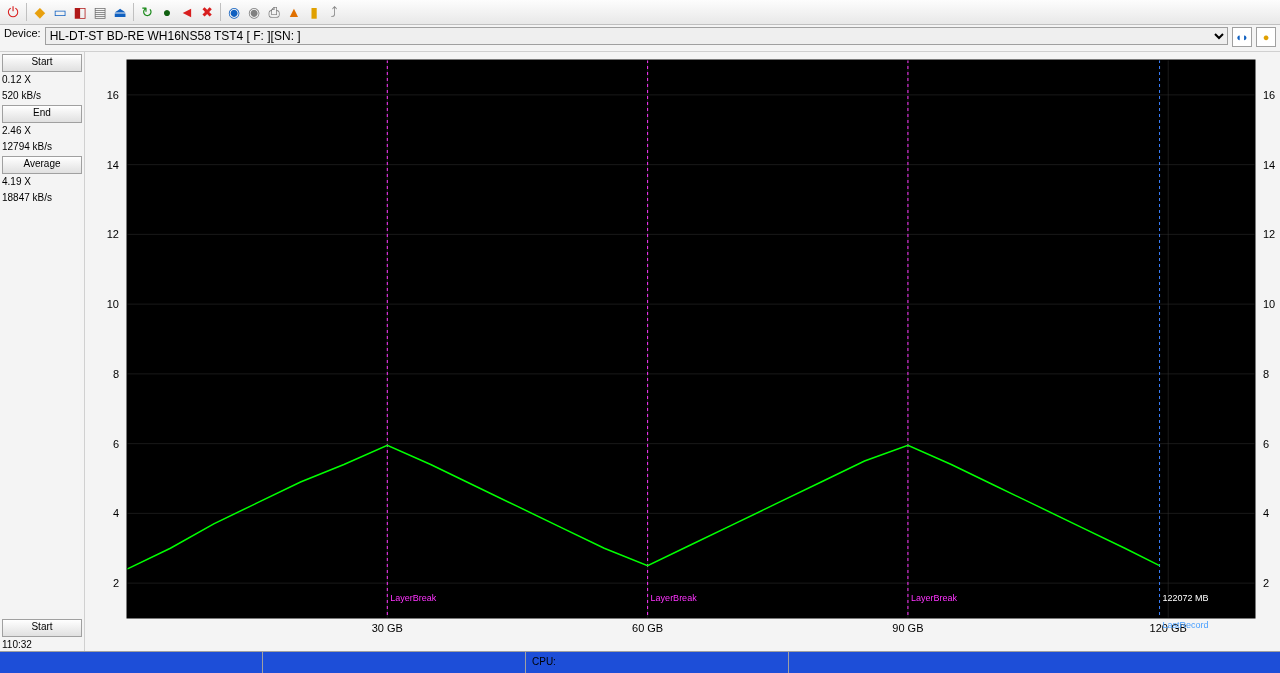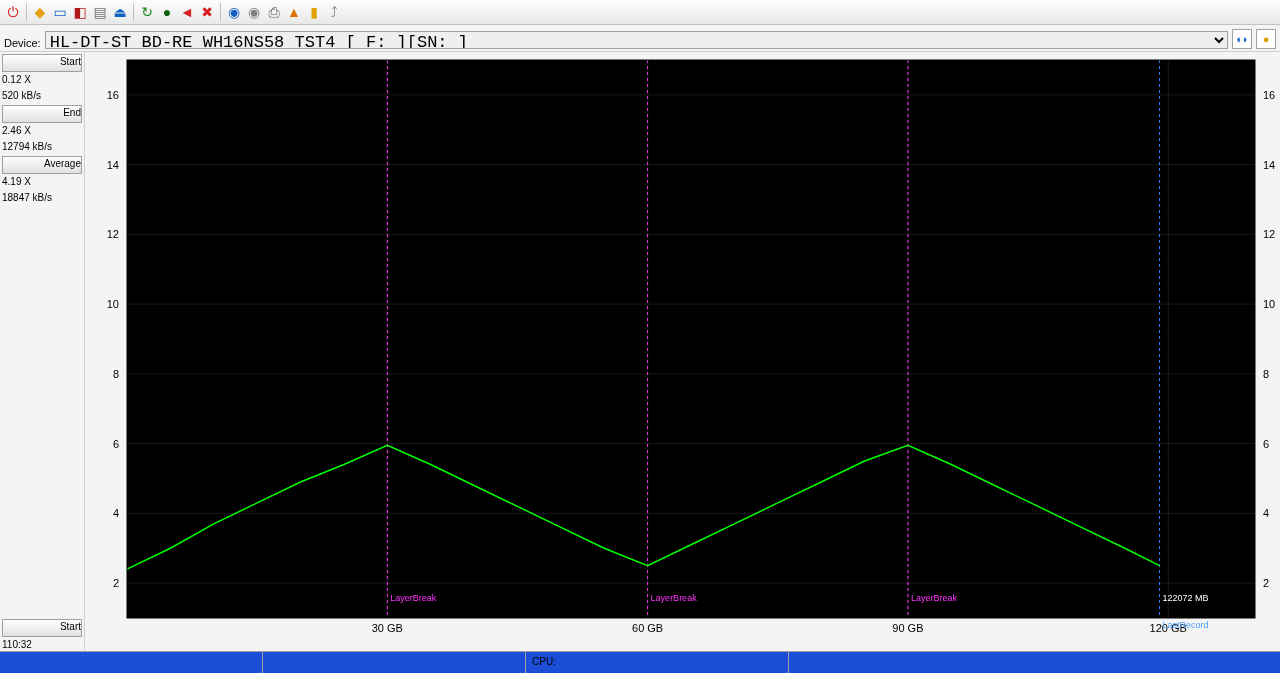--- a/index.html
+++ b/index.html
@@ -1,24 +1,24 @@
 <!DOCTYPE html>
 <html><head>
 <meta charset="utf-8">
 <style>
   html,body{margin:0;padding:0;width:1280px;height:673px;font-family:Tahoma,Arial,sans-serif;font-size:11px;background:#f0f0f0;color:#000;overflow:hidden}
   .toolbar{height:24px;background:linear-gradient(#fdfdfd,#e8e8e8);border-bottom:1px solid #c0c0c0;display:flex;align-items:center;padding:0 4px;gap:2px}
   .tb-ico{width:18px;height:18px;display:flex;align-items:center;justify-content:center;border-radius:2px;cursor:pointer}
   .tb-sep{width:1px;height:18px;background:#c0c0c0;margin:0 2px}
-  .device-bar{height:22px;display:flex;align-items:flex-end;padding:2px 4px;gap:4px;border-bottom:1px solid #d0d0d0;background:#f4f4f4}
-  .device-bar select{flex:1;font-family:Liberation Mono, monospace;font-size:17px;height:18px;border:1px solid #a0a0a0}
+  .device-bar{height:22px;display:flex;align-items:flex-start;padding:2px 4px;gap:4px;border-bottom:1px solid #d0d0d0;background:#f4f4f4}
+  .device-bar select{flex:1;font-family:Liberation Sans, sans-serif;font-size:12px;height:18px;border:1px solid #a0a0a0}
   .device-bar .sq{width:18px;height:18px;border:1px solid #a0a0a0;background:#fff;display:flex;align-items:center;justify-content:center;cursor:pointer}
   .main{display:flex;height:602px}
   .side{width:80px;border-right:1px solid #d0d0d0;background:#f4f4f4;display:flex;flex-direction:column;padding:2px 2px 0 2px}
-  .side-btn{height:16px;border:1px solid #a0a0a0;background:linear-gradient(#fff,#e0e0e0);font-size:10px;text-align:right;line-height:14px;margin-bottom:1px;cursor:pointer}
+  .side-btn{height:16px;border:1px solid #a0a0a0;background:linear-gradient(#fff,#e0e0e0);font-size:10px;text-align:center;line-height:14px;margin-bottom:1px;cursor:pointer}
   .side-val{font-size:10px;text-align:left;padding:1px 4px 1px 0;height:14px}
   .chart-host{flex:1;position:relative;background:#f4f4f4}
   svg.chart{position:absolute;top:0;left:0}
   .status{position:absolute;bottom:0;left:0;right:0;height:21px;display:flex;border-top:1px solid #a0a0a0;background:#1d4ed8}
   .status .cell{border-right:1px solid #a0a0a0;padding:2px 6px;font-size:10px;line-height:16px;white-space:nowrap;overflow:hidden}
   .axis-txt{font-size:11px;fill:#000}
   .marker-txt{font-size:9px;fill:#ff33ff}
   .marker-txt-blue{font-size:9px;fill:#4aa0ff}
   .marker-txt-white{font-size:9px;fill:#fff}
 </style>

